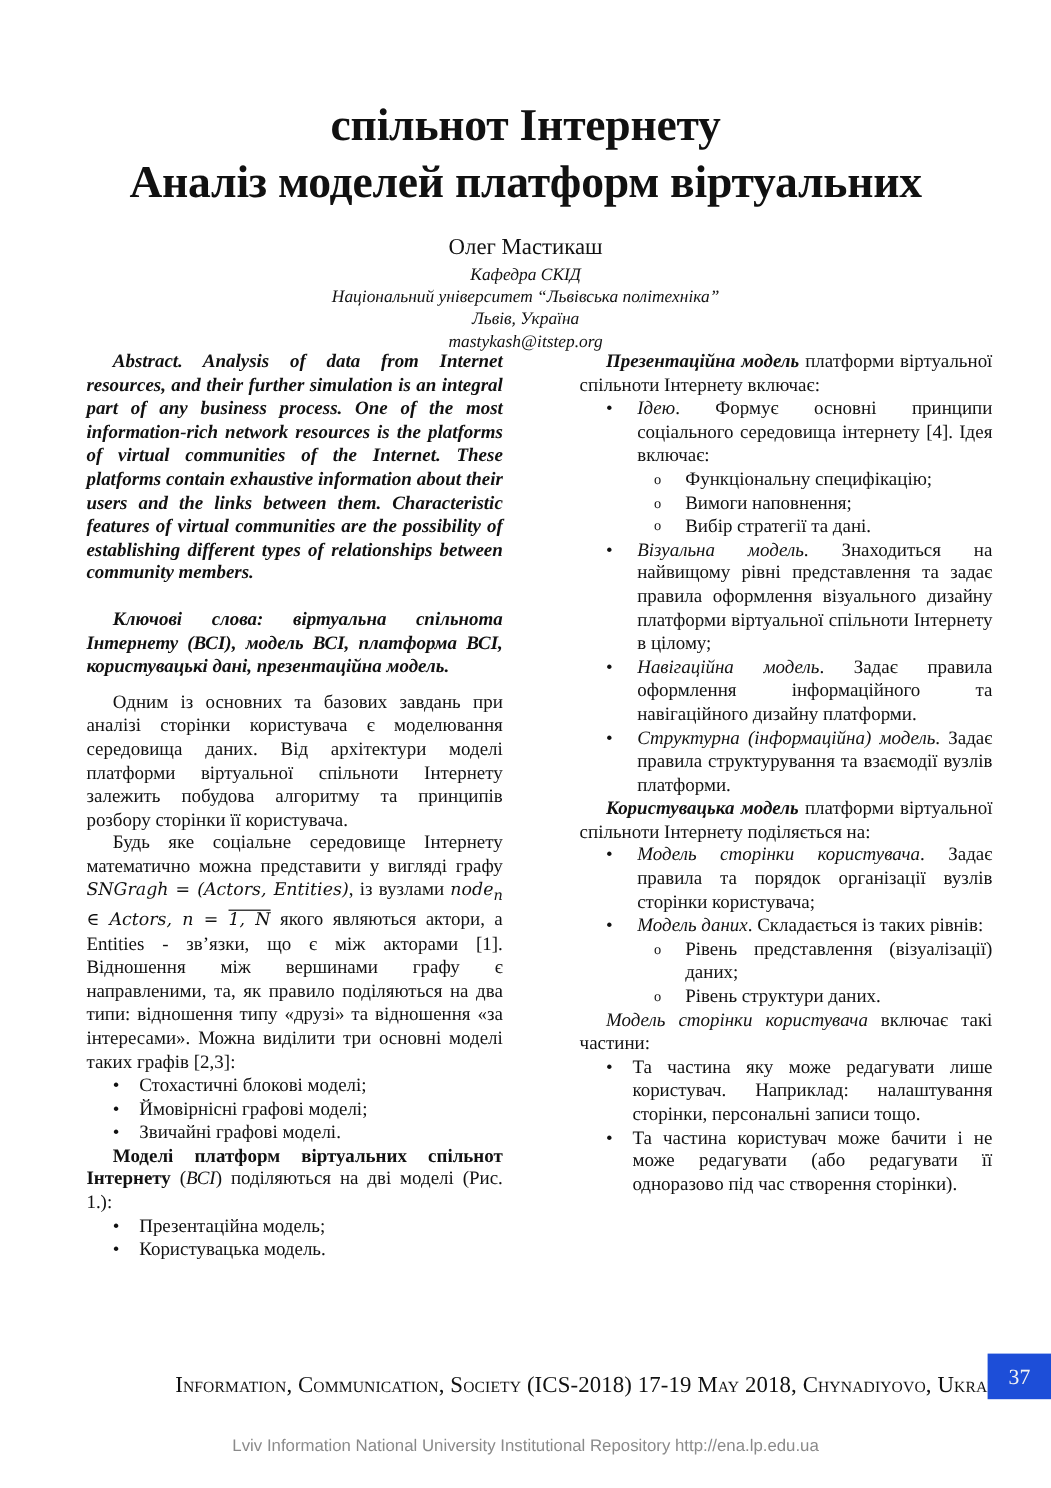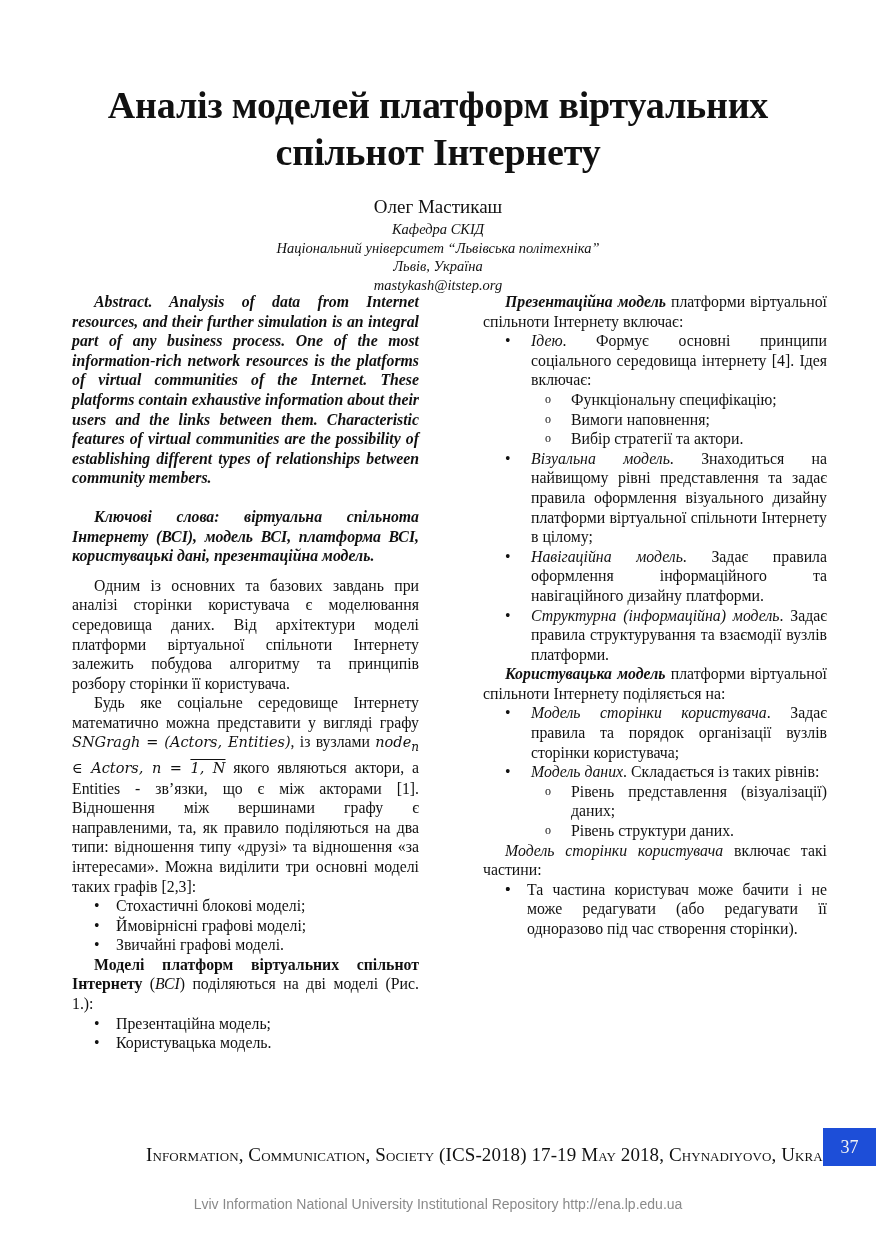--- a/index.html
+++ b/index.html
@@ -28,22 +28,22 @@
   .footer { position: absolute; left: 146px; top: 1144px; font-size: 19px; font-variant: small-caps; letter-spacing: 0.1px; }
   .page-num { position: absolute; left: 823px; top: 1128px; width: 53px; height: 38px; background: #1d4ed8; color: #f3f3f3; font-size: 18px; line-height: 38px; text-align: center; }
   .repo { position: absolute; left: 0; top: 1196px; width: 876px; text-align: center; font-family: "Liberation Sans", sans-serif; font-size: 14px; color: #8a8a8a; }
   b { font-weight: bold; }
   i { font-style: italic; }
 </style>
 </head>
 <body>
 
 <div class="title">
+  <div>спільнот Інтернету</div>
   <div>Аналіз моделей платформ віртуальних</div>
-  <div>спільнот Інтернету</div>
 </div>
 
 <div class="author">Олег Мастикаш</div>
 
 <div class="affil">
   <div>Кафедра СКІД</div>
   <div>Національний університет “Львівська політехніка”</div>
   <div>Львів, Україна</div>
   <div>mastykash@itstep.org</div>
 </div>
@@ -66,39 +66,39 @@
   </ul>
 </div>
 
 <div class="col col-right">
   <p class="indent"><b><i>Презентаційна модель</i></b><span> платформи віртуальної спільноти Інтернету включає:</span></p>
   <ul class="bl-r">
     <li><span class="mk">•</span><i>Ідею</i><span>. Формує основні принципи соціального середовища інтернету [4]. Ідея включає:</span>
       <ul class="sub">
         <li><span class="mk">o</span><span>Функціональну специфікацію;</span></li>
         <li><span class="mk">o</span><span>Вимоги наповнення;</span></li>
-        <li><span class="mk">o</span><span>Вибір стратегії та актори.</span></li>
+        <li><span class="mk">o</span><span>Вибір стратегії та дані.</span></li>
       </ul>
     </li>
     <li><span class="mk">•</span><i>Візуальна модель</i><span>. Знаходиться на найвищому рівні представлення та задає правила оформлення візуального дизайну платформи віртуальної спільноти Інтернету в цілому;</span></li>
     <li><span class="mk">•</span><i>Навігаційна модель</i><span>. Задає правила оформлення інформаційного та навігаційного дизайну платформи.</span></li>
     <li><span class="mk">•</span><i>Структурна (інформаційна) модель</i><span>. Задає правила структурування та взаємодії вузлів платформи.</span></li>
   </ul>
   <p class="indent"><b><i>Користувацька модель</i></b><span> платформи віртуальної спільноти Інтернету поділяється на:</span></p>
   <ul class="bl-r">
     <li><span class="mk">•</span><i>Модель сторінки користувача</i><span>. Задає правила та порядок організації вузлів сторінки користувача;</span></li>
     <li><span class="mk">•</span><i>Модель даних</i><span>. Складається із таких рівнів:</span>
       <ul class="sub">
         <li><span class="mk">o</span><span>Рівень представлення (візуалізації) даних;</span></li>
         <li><span class="mk">o</span><span>Рівень структури даних.</span></li>
       </ul>
     </li>
   </ul>
   <p class="indent"><i>Модель сторінки користувача</i><span> включає такі частини:</span></p>
   <ul class="bl">
-    <li><span class="mk">•</span></li>
+    <li><span class="mk">•</span><span>Та частина яку може редагувати лише користувач. Наприклад: налаштування сторінки, персональні записи тощо.</span></li>
     <li><span class="mk">•</span><span>Та частина користувач може бачити і не може редагувати (або редагувати її одноразово під час створення сторінки).</span></li>
   </ul>
 </div>
 
 <div class="footer">Information, Communication, Society (ICS-2018) 17-19 May 2018, Chynadiyovo, Ukraine</div>
 <div class="page-num">37</div>
 <div class="repo">Lviv Information National University Institutional Repository http://ena.lp.edu.ua</div>
 
 </body></html>

